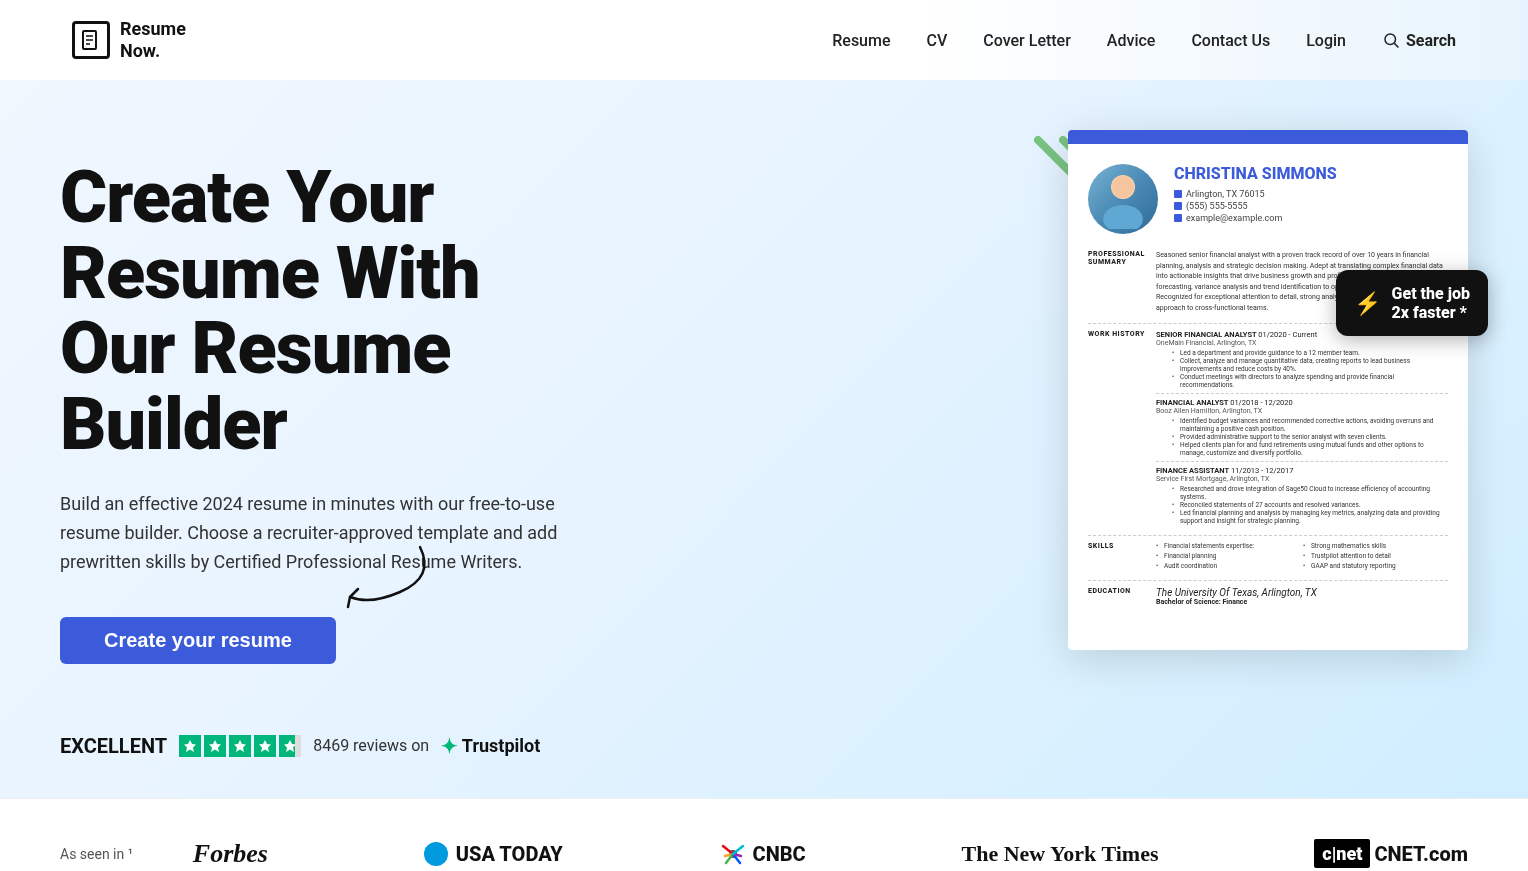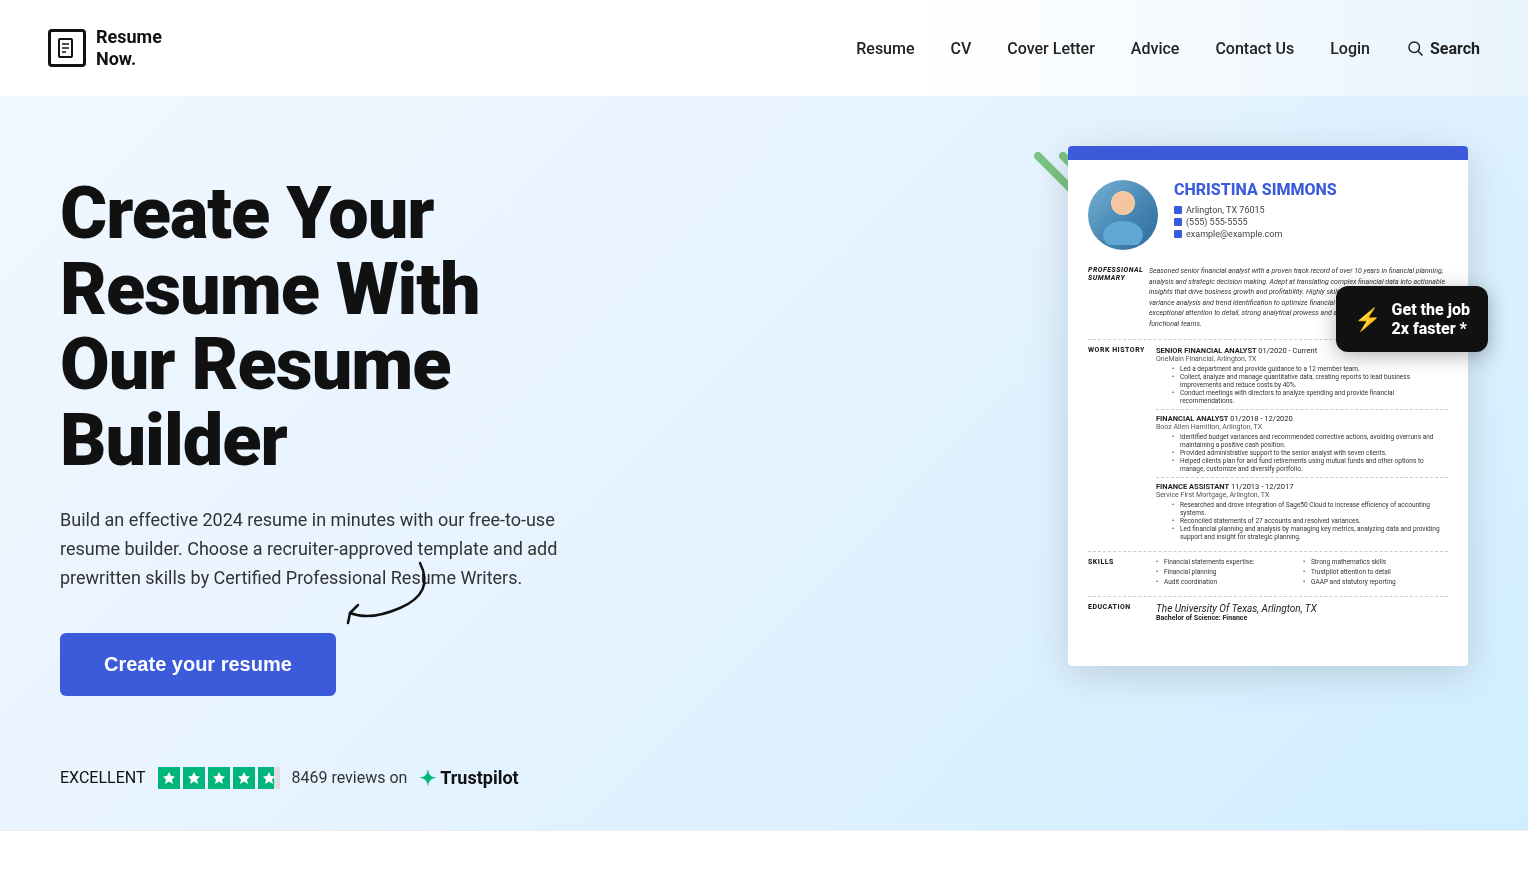--- a/index.html
+++ b/index.html
@@ -1,21 +1,21 @@
 <!DOCTYPE html>
 <html><head>
   <meta charset="utf-8">
   <style>
     * { margin: 0; padding: 0; box-sizing: border-box; }
     body { font-family: -apple-system, BlinkMacSystemFont, 'Segoe UI', Roboto, Arial, sans-serif; background: #fff; overflow-x: hidden; }
 
     
     header {
       display: flex; align-items: center; justify-content: space-between;
-      padding: 0 48px; height: 96px;
+      padding: 0 72px; height: 80px;
       background: linear-gradient(to right, #fff 60%, #e8f4fd 100%);
       position: relative; z-index: 10;
     }
     .logo { display: flex; align-items: center; gap: 10px; cursor: pointer; }
     .logo-box {
       width: 38px; height: 38px; border: 3px solid #111; border-radius: 4px;
       display: flex; align-items: center; justify-content: center;
     }
     .logo-box svg { width: 20px; height: 20px; }
     .logo-text { font-size: 18px; font-weight: 700; color: #111; line-height: 1.2; }
@@ -39,31 +39,31 @@
     .hero-left { max-width: 560px; padding-top: 20px; }
     .hero-title {
       font-size: 72px; font-weight: 900; color: #111; line-height: 1.05;
       margin-bottom: 28px; letter-spacing: -1px;
     }
     .hero-subtitle {
       font-size: 18px; color: #333; line-height: 1.6; margin-bottom: 40px; max-width: 500px;
     }
     .btn-create {
       background: #3b5bdb; color: #fff; border: none; border-radius: 6px;
-      padding: 20px 44px; font-size: 20px; font-weight: 700; cursor: pointer;
+      padding: 12px 44px; font-size: 20px; font-weight: 700; cursor: pointer;
       display: inline-block; margin-bottom: 40px;
     }
 
     
     .arrow-container { position: relative; margin-bottom: 30px; }
     .arrow-svg { position: absolute; left: 280px; top: -80px; width: 120px; height: 80px; }
 
     
     .trustpilot { display: flex; align-items: center; gap: 12px; flex-wrap: wrap; }
-    .trustpilot-excellent { font-size: 16px; font-weight: 400; color: #111; }
+    .trustpilot-excellent { font-size: 20px; font-weight: 700; color: #111; }
     .stars { display: flex; gap: 3px; }
     .star {
       width: 22px; height: 22px; background: #00b67a;
       display: flex; align-items: center; justify-content: center;
     }
     .star-half { background: linear-gradient(to right, #00b67a 75%, #ddd 75%); }
     .star svg { width: 14px; height: 14px; fill: #fff; }
     .trustpilot-reviews { font-size: 16px; color: #333; }
     .trustpilot-logo { display: flex; align-items: center; gap: 4px; font-size: 18px; font-weight: 700; color: #111; }
     .tp-star { color: #00b67a; font-size: 20px; }
@@ -260,21 +260,21 @@
               <span>(555) 555-5555</span>
             </div>
             <div class="resume-contact-item">
               <div class="contact-dot"></div>
               <span>example@example.com</span>
             </div>
           </div>
         </div>
 
         <div class="resume-section">
-          <div style="display:flex; gap:1px;font-style:italic;">
+          <div style="display:flex; gap:8px;">
             <div class="resume-section-label">PROFESSIONAL<br>SUMMARY</div>
             <div class="resume-section-content">Seasoned senior financial analyst with a proven track record of over 10 years in financial planning, analysis and strategic decision making. Adept at translating complex financial data into actionable insights that drive business growth and profitability. Highly skilled in budgeting, forecasting, variance analysis and trend identification to optimize financial performance. Recognized for exceptional attention to detail, strong analytical prowess and a collaborative approach to cross-functional teams.</div>
           </div>
         </div>
 
         <hr class="resume-divider">
 
         <div class="resume-section">
           <div style="display:flex; gap:8px;">
             <div class="resume-section-label">WORK HISTORY</div>

